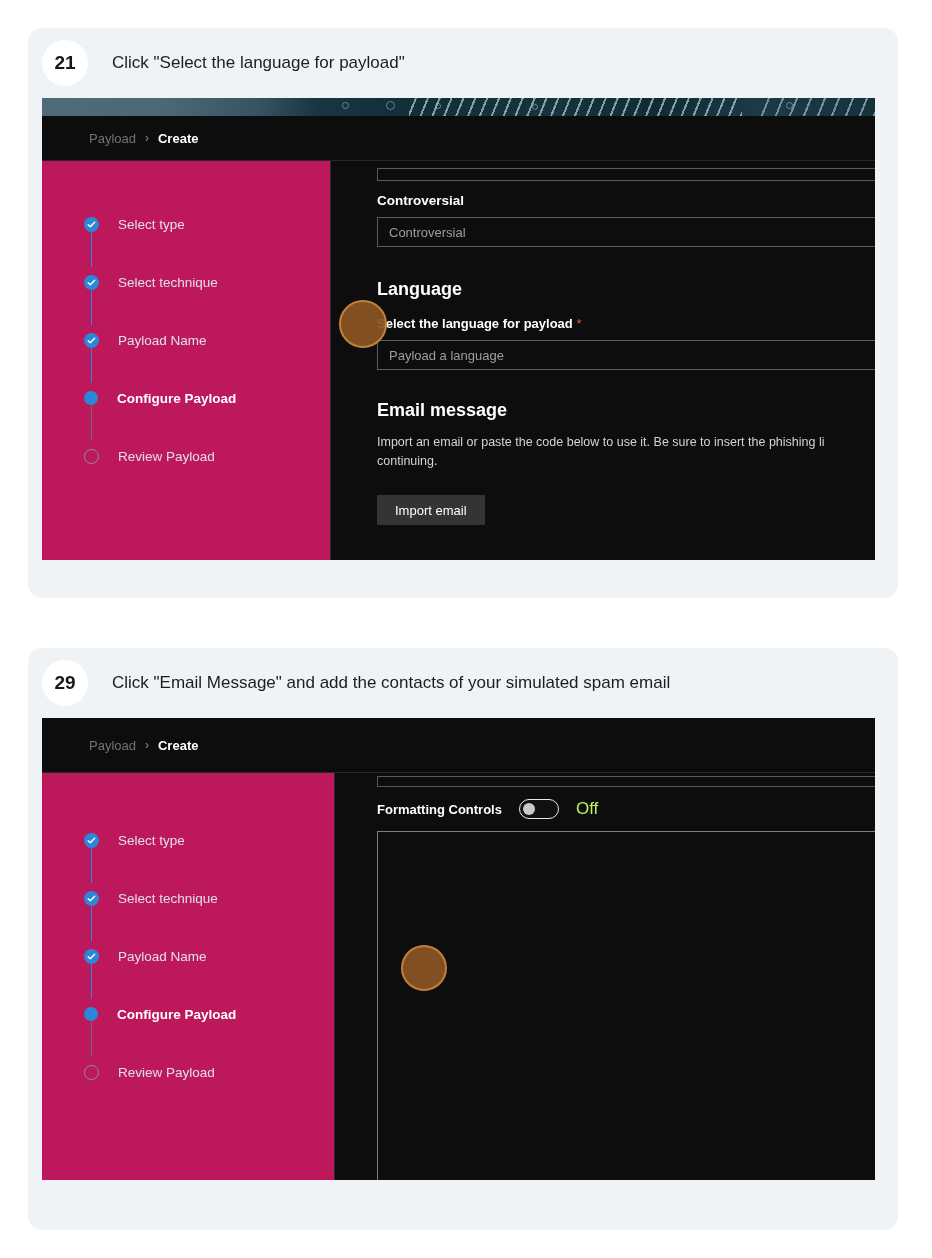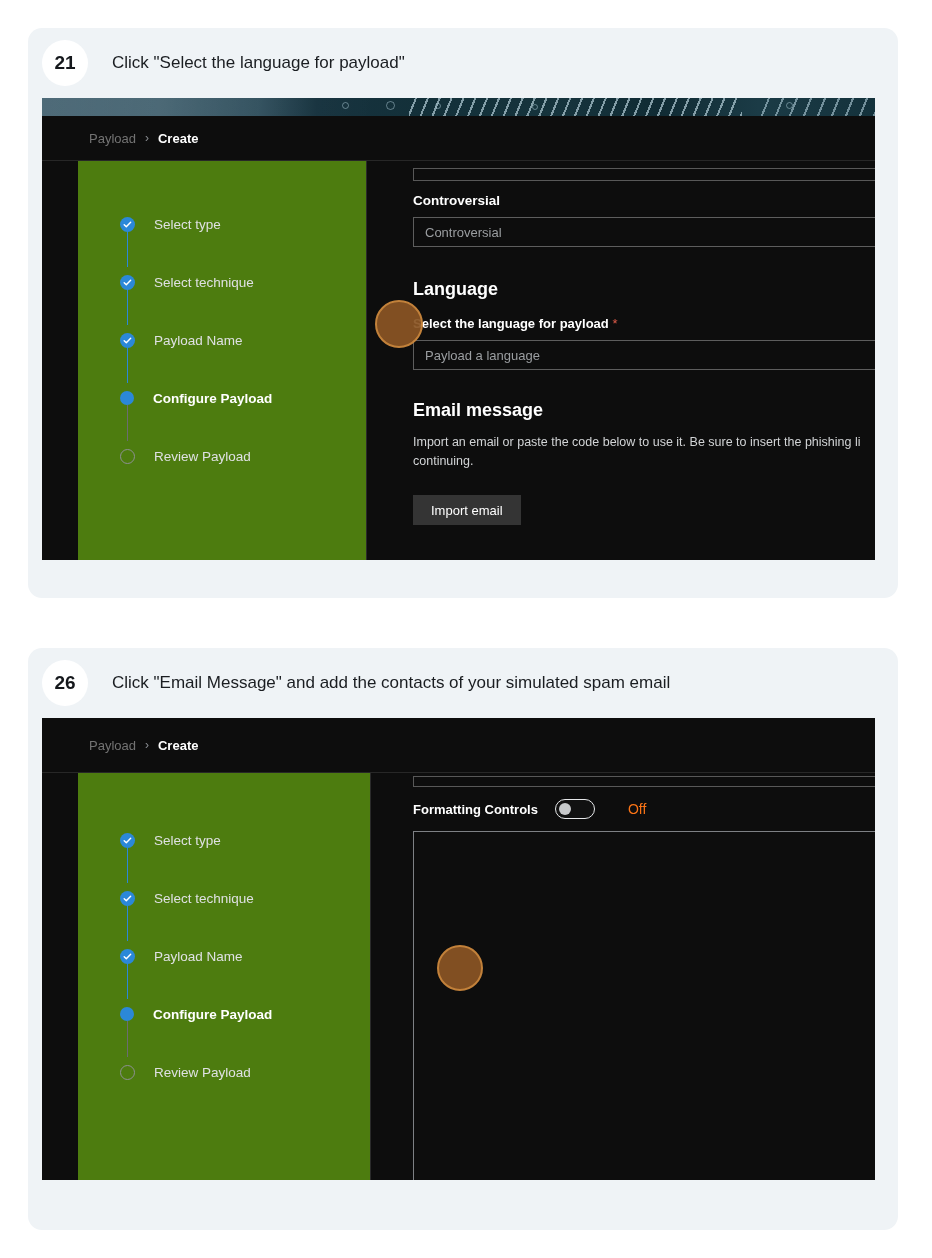--- a/index.html
+++ b/index.html
@@ -122,24 +122,23 @@
   .app-body {
     display: flex;
     height: calc(100% - 62px);
     border-top: 1px solid #272727;
   }
 
   
   .rail {
     width: 289px;
     flex: 0 0 289px;
-    background: #4d7c0f;
+    background: #be185d;
     border-right: 1px solid #2b2b2b;
     padding-top: 34px;
-    margin-left: 36px;
   }
   .step-row {
     position: relative;
     display: flex;
     align-items: center;
     height: 58px;
     padding-left: 42px;
   }
   .dot {
     width: 15px;
@@ -268,21 +267,21 @@
     display: flex;
     align-items: center;
     padding: 0 3px;
   }
   .toggle .knob {
     width: 12px;
     height: 12px;
     border-radius: 50%;
     background: #c7c9cb;
   }
-  .toggle-state { font-size: 14px; color: #f97316; margin-left: 16px; }
+  .toggle-state { font-size: 17px; color: #bef264; }
 
   .editor-box {
     margin-top: 12px;
     width: 510px;
     height: 352px;
     border: 1px solid #7d8084;
     background: #0d0d0d;
   }
 
   
@@ -409,21 +408,21 @@
         <div class="cursor" style="left:8px; top:139px; width:48px; height:48px;"></div>
       </div>
 
     </div>
   </div>
 </div>
 
 <div class="step-card" id="card-22">
 
   <div class="card-header">
-    <div class="step-badge">26</div>
+    <div class="step-badge">29</div>
     <div class="step-text">Click "Email Message" and add the contacts of your simulated spam email</div>
   </div>
 
   <div class="shot" id="shot-22">
 
     <div class="crumbbar" style="height:54px">
       <span class="crumb-root">Payload</span>
       <span class="crumb-sep">›</span>
       <span class="crumb-leaf">Create</span>
     </div>

